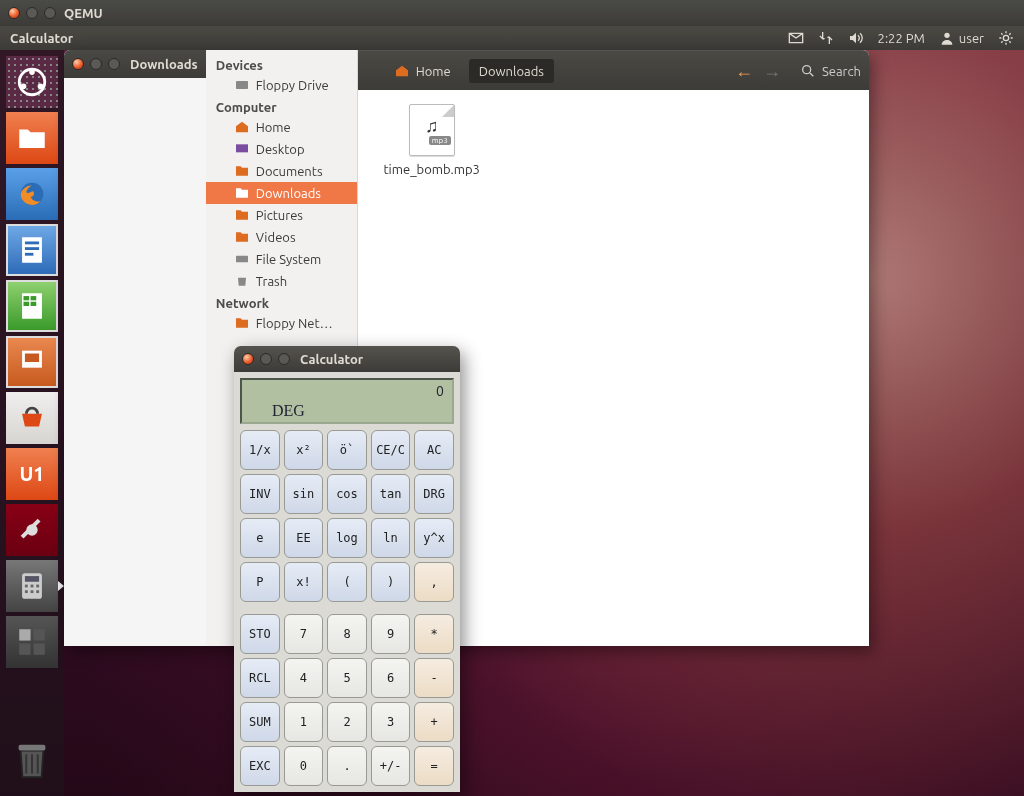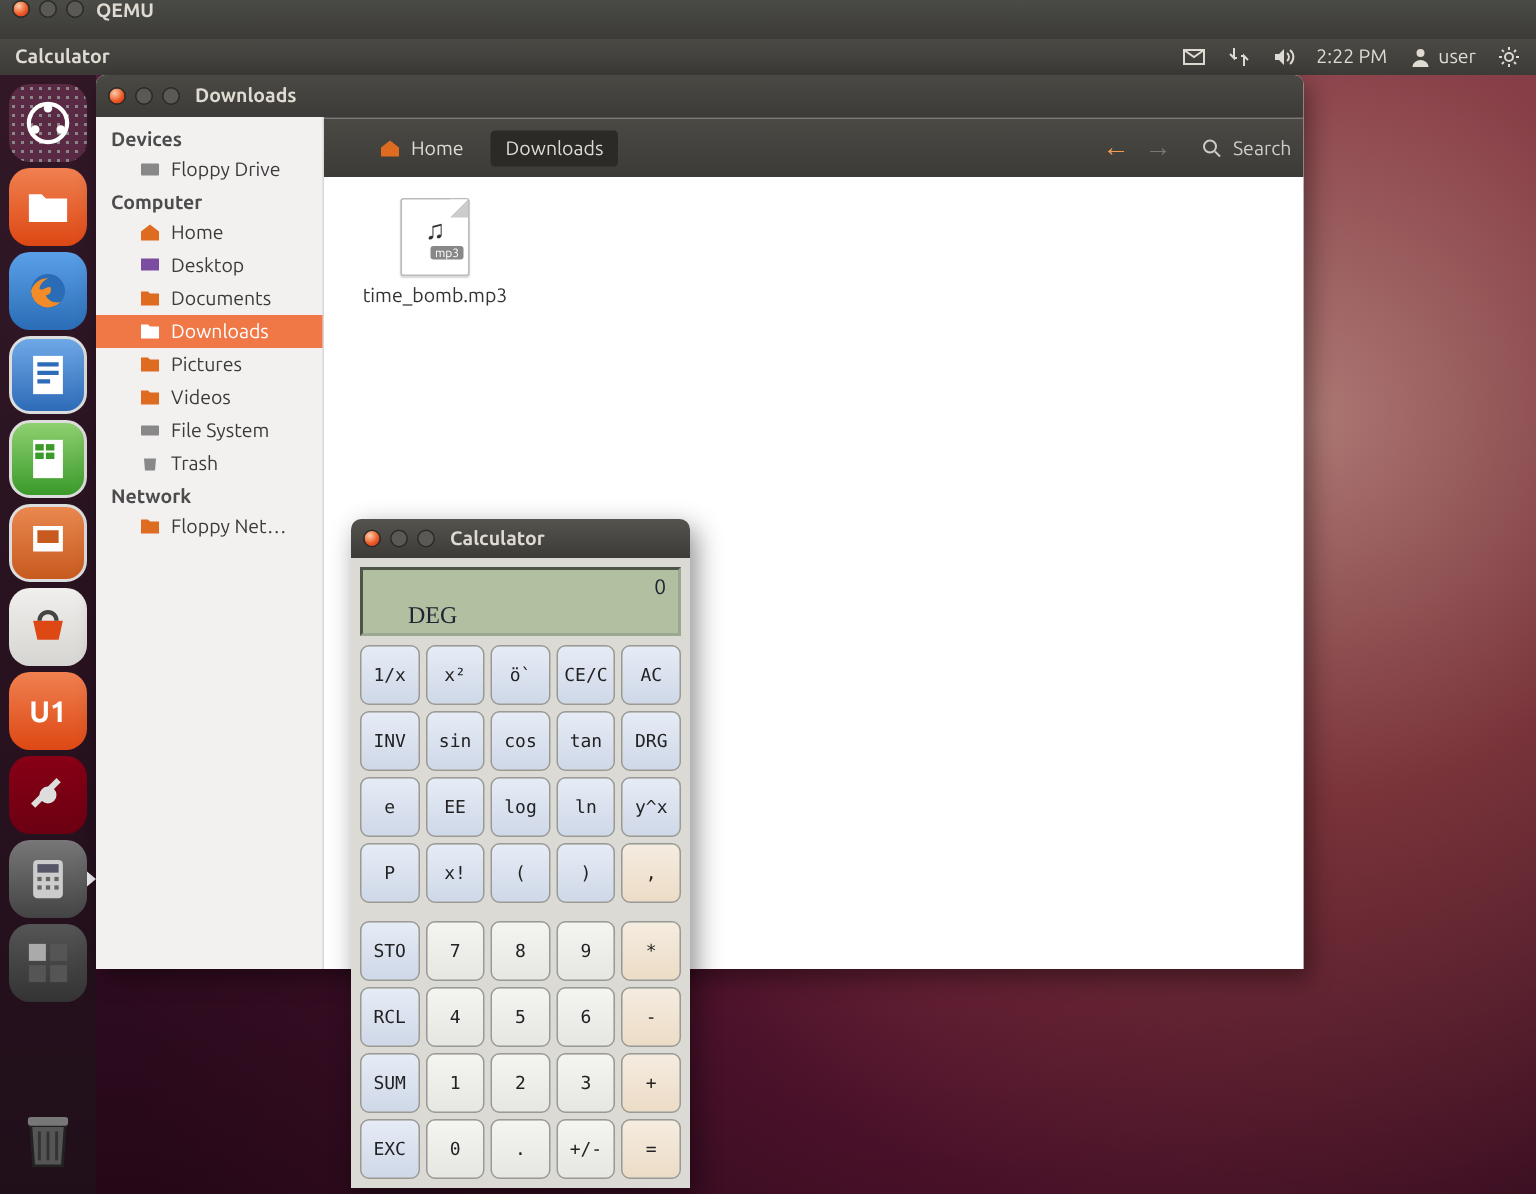--- a/index.html
+++ b/index.html
@@ -11,21 +11,21 @@
     background:
       radial-gradient(circle at 85% 35%, rgba(255,200,170,0.55), rgba(230,120,90,0.35) 25%, rgba(120,30,60,0.2) 55%, rgba(40,0,30,0) 70%),
       radial-gradient(circle at 60% 80%, rgba(90,20,50,0.6), rgba(40,0,30,0) 60%),
       linear-gradient(180deg,#5a2340 0%, #3a0f28 60%, #240818 100%);
   }
 
   
   .qemu-titlebar {
     position: absolute; top:0; left:0; right:0; height:26px;
     background: linear-gradient(#4a4a46,#3c3b37);
-    display:flex; gap:8px; padding:0 8px;
+    display:flex; align-items:center; gap:8px; padding:0 8px;
     color:#dfdbd2; font-size:13px; font-weight:bold;
   }
   .win-btns { display:flex; gap:6px; }
   .win-btn { width:12px; height:12px; border-radius:50%; background:#5a5955; border:1px solid #2b2a27;}
   .win-btn.close { background: radial-gradient(circle at 35% 30%, #fca, #e95420 60%, #c33 100%); }
 
   
   .top-panel {
     position:absolute; top:26px; left:0; right:0; height:24px;
     background: linear-gradient(#4a4944,#3c3b37);
@@ -37,42 +37,42 @@
   .ind { display:flex; align-items:center; gap:4px; }
   .ind svg { width:16px; height:16px; fill:#dfdbd2; }
 
   
   .launcher {
     position:absolute; top:50px; left:0; width:64px; bottom:0;
     background: rgba(30,20,28,0.65);
     display:flex; flex-direction:column; align-items:center; padding-top:6px; gap:4px;
   }
   .tile {
-    width:52px; height:52px; border-radius:14px; display:flex; align-items:center; justify-content:center;
+    width:52px; height:52px; border-radius:0; display:flex; align-items:center; justify-content:center;
     position:relative;
   }
   .tile.orange { background: linear-gradient(#f08050,#dd4814); }
   .tile.blue   { background: linear-gradient(#6fa8e6,#2e6bb8); border:2px solid #ddd; }
   .tile.green  { background: linear-gradient(#8fd070,#3a9a2a); border:2px solid #ddd;}
   .tile.red    { background: linear-gradient(#880015,#6b0012); }
   .tile.dark   { background: linear-gradient(#555,#333); }
   .tile.grey   { background: linear-gradient(#777,#444); }
   .tile.purple { background: #3b1630; }
   .tile svg { width:34px; height:34px; fill:#fff; }
   .tile.dash { background: radial-gradient(circle,#888 1px, transparent 1px) 0 0/6px 6px, #5a2a44; }
   .arrow-marker { position:absolute; right:-6px; top:50%; transform:translateY(-50%); width:0;height:0;
      border-top:5px solid transparent; border-bottom:5px solid transparent; border-left:6px solid #eee;}
   .tile.trash { margin-top:auto; margin-bottom:10px; background:none;}
   .tile.trash svg { width:46px; height:46px; fill:#888; }
 
   
   .nautilus {
     position:absolute; top:50px; left:64px; width:805px; height:596px;
     background:#f5f5f5; box-shadow: 4px 6px 16px rgba(0,0,0,.4);
-    display:flex; flex-direction:column;
+    display:flex; flex-direction:row;
     border-top-left-radius:6px; border-top-right-radius:6px; overflow:hidden;
   }
   .naut-title {
     height:28px; background:linear-gradient(#4a4944,#3c3b37);
     display:flex; align-items:center; gap:10px; padding:0 8px;
     color:#dfdbd2; font-size:13px; font-weight:bold;
   }
   .naut-toolbar {
     height:40px; background:linear-gradient(#4a4944,#3c3b37);
     display:flex; align-items:center; padding:0 8px; gap:8px; color:#dfdbd2;

